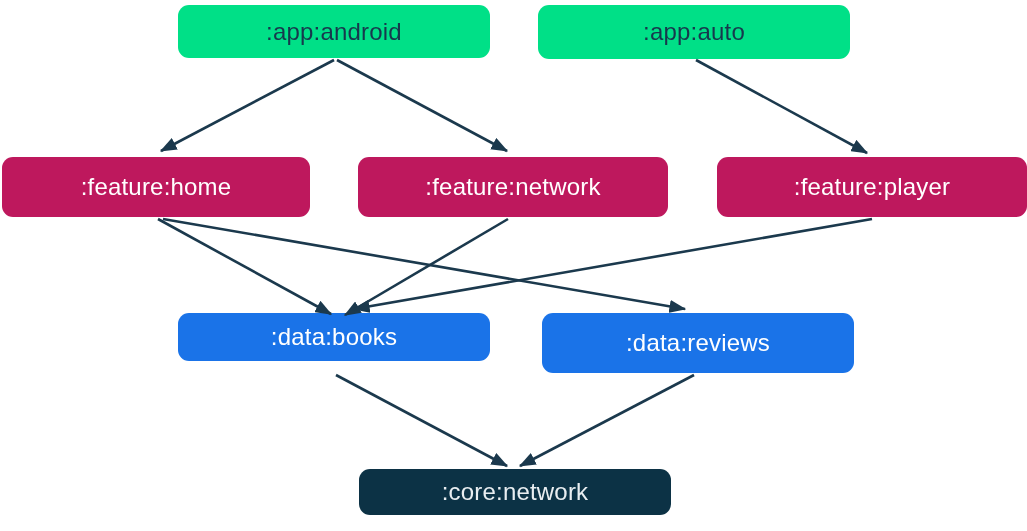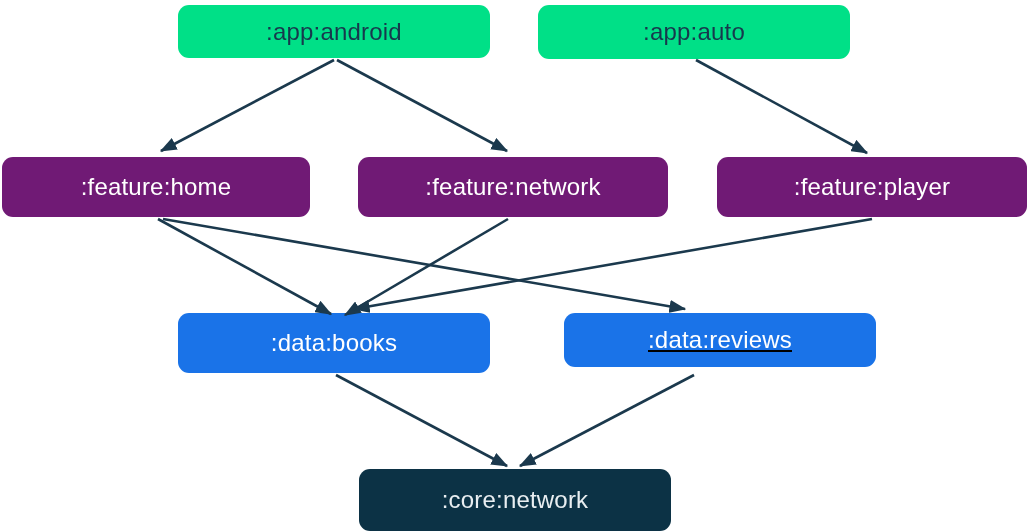--- a/index.html
+++ b/index.html
@@ -39,21 +39,21 @@
     box-sizing: border-box;
   }
   .node .label {
     font-size: 24px;
     line-height: 1;
     letter-spacing: 0.2px;
     white-space: nowrap;
   }
   .node.app   { background: #00e087; }
   .node.app .label { color: #17384d; text-align: right; }
-  .node.feature { background: #701a75; }
+  .node.feature { background: #be185d; }
   .node.feature .label { color: #ffffff; }
   .node.data  { background: #1a73e8; }
   .node.data .label { color: #ffffff; }
   .node.core  { background: #0c3245; }
   .node.core .label { color: #e9eef1; }
 </style>
 </head>
 <body>
 
 <div class="canvas">
@@ -66,27 +66,27 @@
       </div>
       <div class="node feature" style="left: 2px; top: 157px; width: 308px; height: 60px;">
         <span class="label">:feature:home</span>
       </div>
       <div class="node feature" style="left: 358px; top: 157px; width: 310px; height: 60px;">
         <span class="label">:feature:network</span>
       </div>
       <div class="node feature" style="left: 717px; top: 157px; width: 310px; height: 60px; align-items: center;">
         <span class="label">:feature:player</span>
       </div>
-      <div class="node data" style="left: 178px; top: 313px; width: 312px; height: 60px;">
+      <div class="node data" style="left: 178px; top: 313px; width: 312px; height: 48px;">
         <span class="label">:data:books</span>
       </div>
-      <div class="node data" style="left: 564px; top: 313px; width: 312px; height: 54px; text-decoration: underline;">
+      <div class="node data" style="left: 542px; top: 313px; width: 312px; height: 60px;">
         <span class="label">:data:reviews</span>
       </div>
-      <div class="node core" style="left: 359px; top: 469px; width: 312px; height: 62px; text-align: right;">
+      <div class="node core" style="left: 359px; top: 469px; width: 312px; height: 46px; text-align: right;">
         <span class="label">:core:network</span>
       </div>
     </div>
   <svg id="edge-layer" width="1027" height="531" viewBox="0 0 1027 531" xmlns="http://www.w3.org/2000/svg">
       <defs>
         <marker id="arrowhead" markerWidth="6.5" markerHeight="5" refX="6" refY="2.5" orient="auto" markerUnits="strokeWidth">
           <path d="M0,0 L6.5,2.5 L0,5 z" fill="#1b394d"></path>
         </marker>
       </defs>
       <line x1="334" y1="60" x2="161" y2="151" stroke="#1b394d" stroke-width="2.6" marker-end="url(#arrowhead)"></line>

